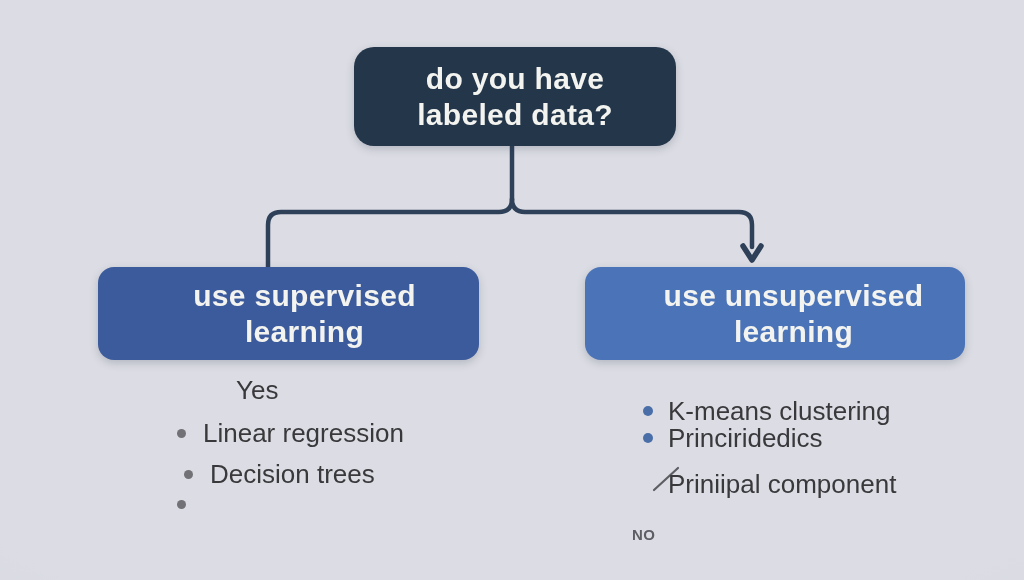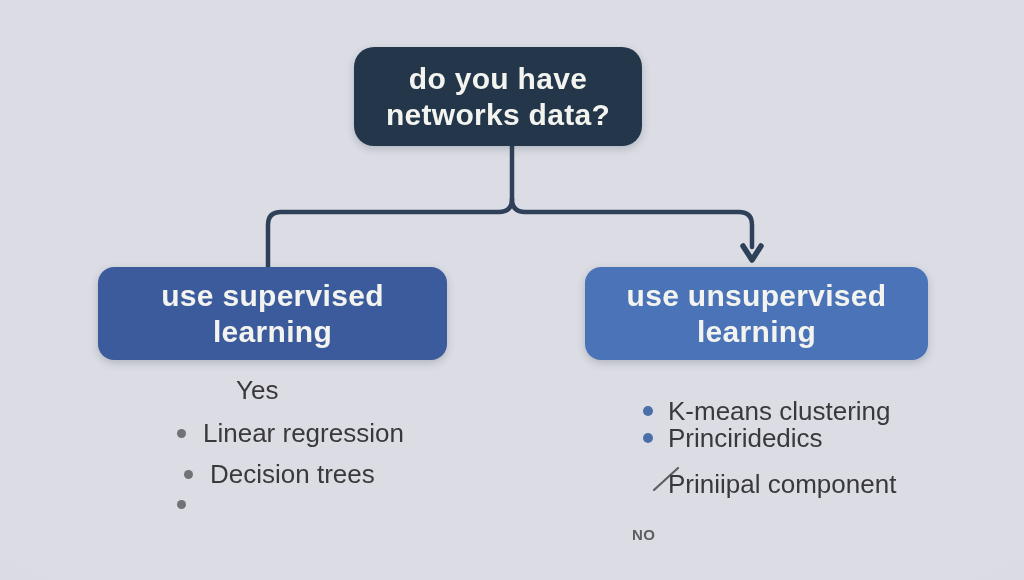--- a/index.html
+++ b/index.html
@@ -19,30 +19,30 @@
     position:absolute;
     display:flex;flex-direction:column;align-items:center;justify-content:center;
     color:var(--box-text);
     font-weight:700;
     text-align:center;
     letter-spacing:.3px;
     line-height:1.18;
     box-shadow:0 3px 8px rgba(35,45,70,.22);
   }
   .box-root{
-    left:354px;top:47px;width:288px;height:99px;
+    left:354px;top:47px;width:322px;height:99px;
     background:var(--root-box);border-radius:20px;font-size:30px;
   }
   .box-left{
     left:98px;top:267px;width:349px;height:93px;
-    background:var(--left-box);border-radius:16px;font-size:30px;
+    background:var(--left-box);border-radius:16px;font-size:30px;padding-left:32px;
   }
   .box-right{
     left:585px;top:267px;width:343px;height:93px;
-    background:var(--right-box);border-radius:16px;font-size:30px;
+    background:var(--right-box);border-radius:16px;font-size:30px;padding-left:37px;
   }
   .yes-label{
     position:absolute;left:236px;top:376px;
     font-size:26px;color:var(--list-text);line-height:28px;
   }
   .li{
     position:absolute;display:flex;align-items:center;
     font-size:26px;color:var(--list-text);line-height:30px;white-space:nowrap;
   }
   .bullet{
@@ -69,21 +69,21 @@
   <svg class="connectors" viewBox="0 0 1024 580" xmlns="http://www.w3.org/2000/svg">
     <path d="M512 140 L512 199" fill="none" stroke-width="4.5" stroke-linecap="round" stroke="#2e4158"></path>
     <path d="M512 199 Q512 212 499 212 L281 212 Q268 212 268 225 L268 268" fill="none" stroke-width="4.5" stroke-linecap="round" stroke-linejoin="round" stroke="#2e4158"></path>
     <path d="M512 199 Q512 212 525 212 L739 212 Q752 212 752 225 L752 247" fill="none" stroke-width="4.5" stroke-linecap="round" stroke-linejoin="round" stroke="#2e4158"></path>
     <path d="M743 246 L752 260 L761 246" fill="none" stroke-width="5.5" stroke-linecap="round" stroke-linejoin="round" stroke="#2e4158"></path>
     <line x1="654" y1="490" x2="678" y2="468" stroke-width="2.2" stroke-linecap="round" stroke="#5d5d64"></line>
   </svg>
 
   <div class="box box-root">
     <div>do you have</div>
-    <div>networks data?</div>
+    <div>labeled data?</div>
   </div>
 
   <div class="box box-left">
     <div>use supervised</div>
     <div>learning</div>
   </div>
 
   <div class="box box-right">
     <div>use unsupervised</div>
     <div>learning</div>

